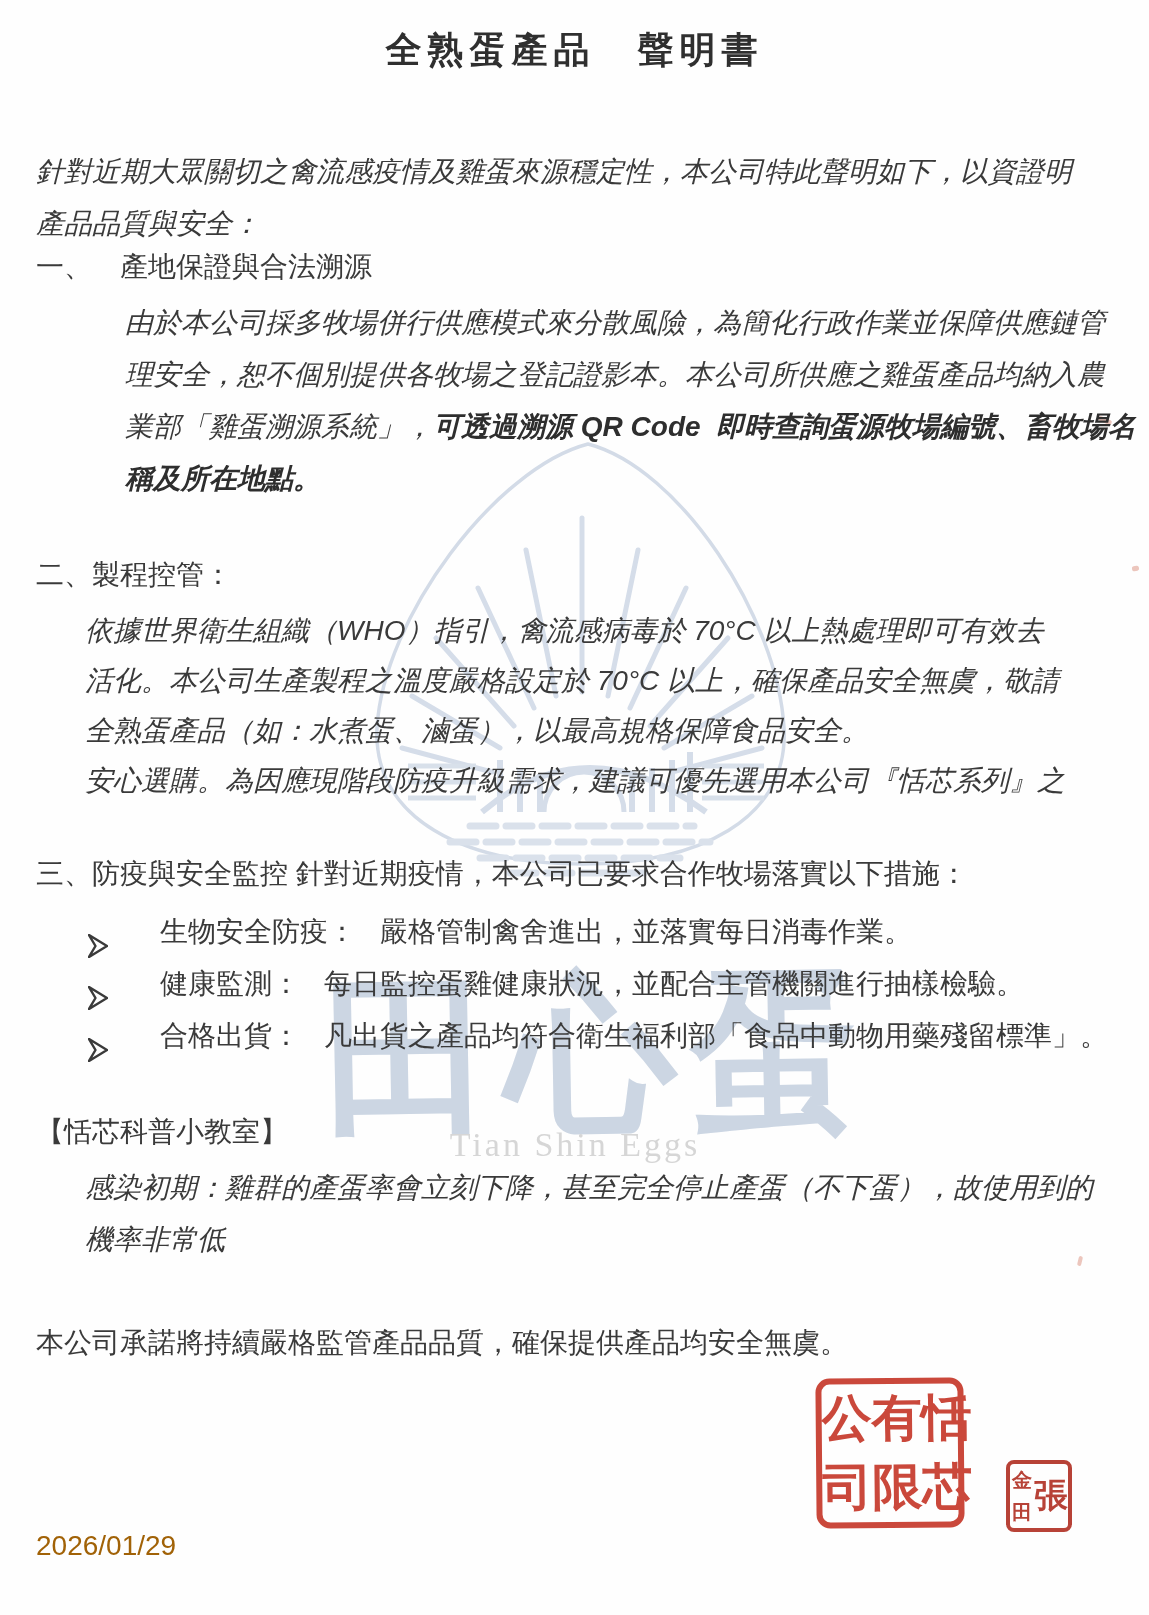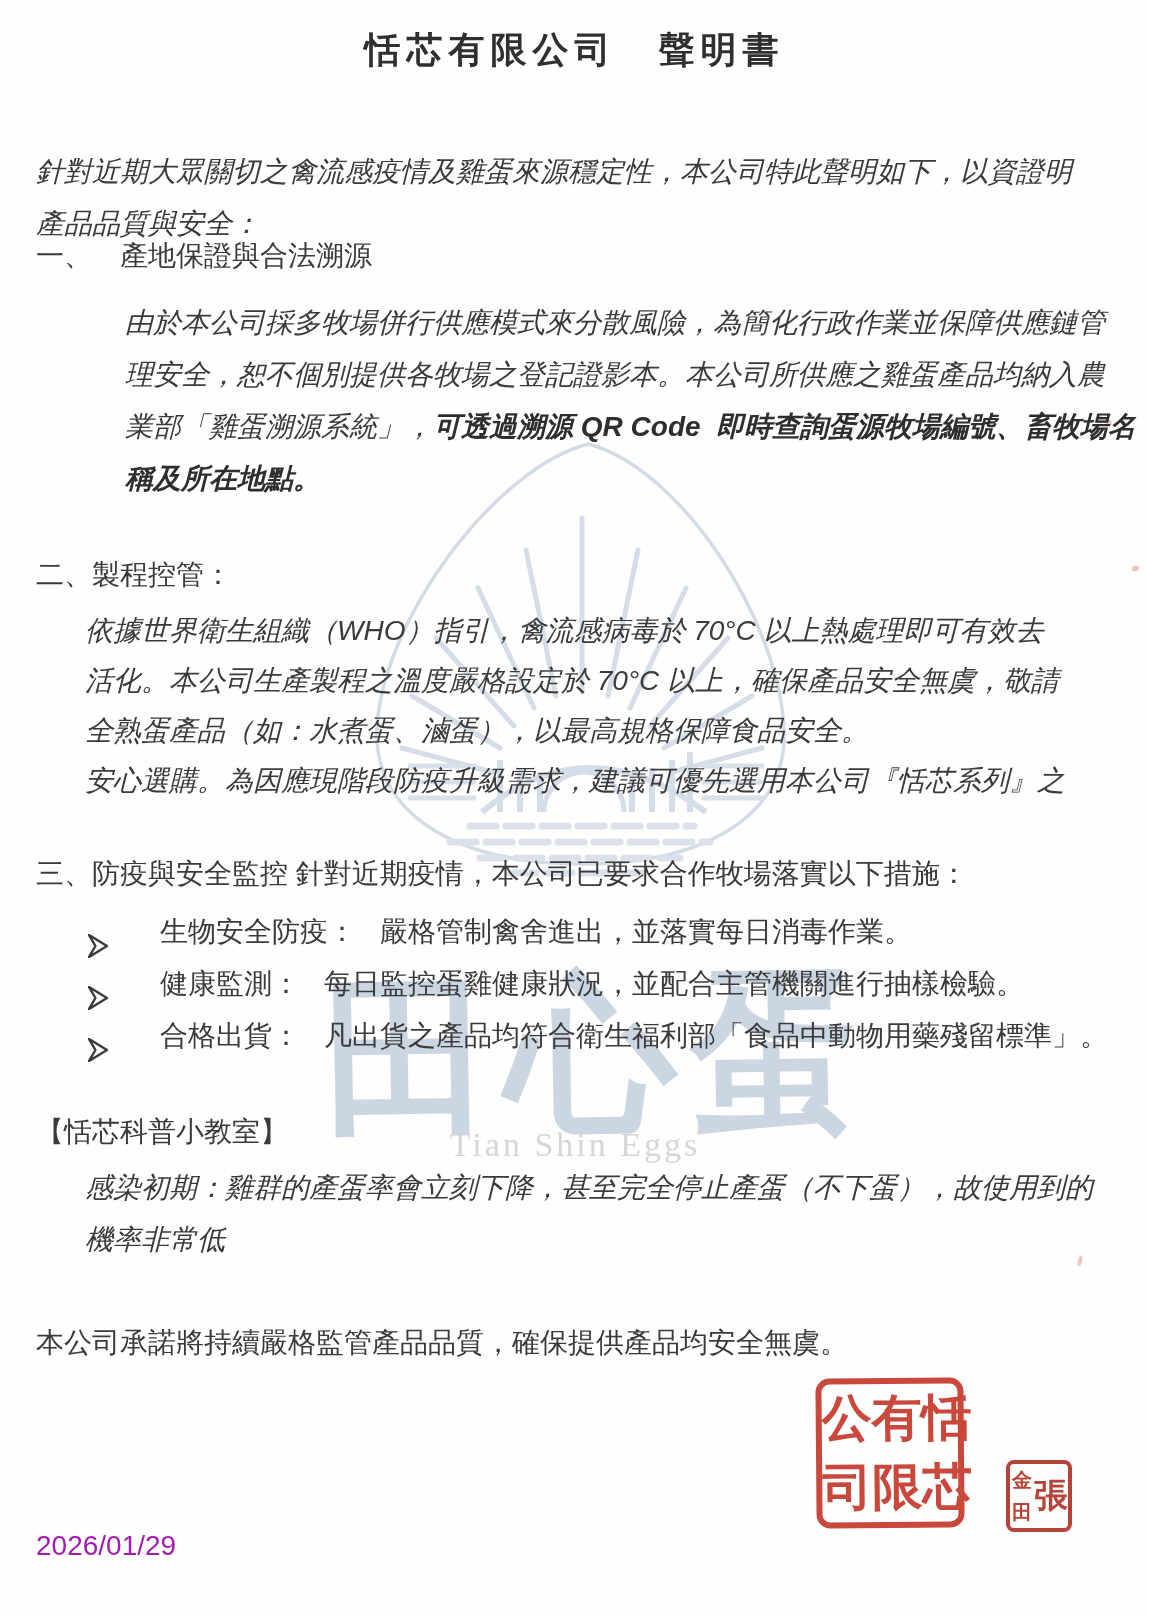--- a/index.html
+++ b/index.html
@@ -47,21 +47,21 @@
     left:1006px;top:1460px;width:58px;height:64px;
     border:4px solid #b23327;border-radius:8px;color:#b23327;
     display:grid;grid-template-columns:1fr 1fr;grid-template-rows:1fr 1fr;
     align-items:center;justify-items:center;
     font-family:"Liberation Serif",serif;font-weight:bold;
     z-index:3;opacity:0.92;
   }
   .sp-left-top{grid-column:1;grid-row:1;font-size:20px;}
   .sp-left-bottom{grid-column:1;grid-row:2;font-size:20px;}
   .sp-right{grid-column:2;grid-row:1 / span 2;font-size:34px;}
-  .date{left:36px;top:1530px;font-size:28px;color:#a21caf;z-index:2;}
+  .date{left:36px;top:1530px;font-size:28px;color:#a16207;z-index:2;}
   .artifact{border-radius:2px;background:#ecc6bd;z-index:1;}
 </style>
 </head>
 <body>
 
 <div id="page">
 
   <svg class="abs wm" style="left:350px;top:430px;" width="460" height="450" viewBox="0 0 460 450">
 
     <path d="M238,14 C330,38 428,188 434,298 C439,390 348,434 232,434
@@ -108,28 +108,28 @@
       <line x1="120" y1="396" x2="344" y2="396"></line>
       <line x1="100" y1="412" x2="360" y2="412"></line>
       <line x1="130" y1="428" x2="330" y2="428"></line>
       <line x1="160" y1="443" x2="300" y2="443"></line>
     </g>
   </svg>
 
   <div class="abs wm-calligraphy">田心蛋</div>
   <div class="abs wm-caption">Tian Shin Eggs</div>
 
-  <div class="abs doc-title">恬芯有限公司　聲明書</div>
+  <div class="abs doc-title">全熟蛋產品　聲明書</div>
 
   <div class="abs bodytext flush" style="top:146px;">
     <div class="line">針對近期大眾關切之禽流感疫情及雞蛋來源穩定性，本公司特此聲明如下，以資證明</div>
     <div class="line">產品品質與安全：</div>
   </div>
 
-  <div class="abs heading flush" style="top:237px;">一、　產地保證與合法溯源</div>
+  <div class="abs heading flush" style="top:248px;">一、　產地保證與合法溯源</div>
   <div class="abs bodytext indent" style="top:297px;margin-left:40px;">
     <div class="line">由於本公司採多牧場併行供應模式來分散風險，為簡化行政作業並保障供應鏈管</div>
     <div class="line">理安全，恕不個別提供各牧場之登記證影本。本公司所供應之雞蛋產品均納入農</div>
     <div class="line"><span>業部「雞蛋溯源系統」，</span><span class="bold">可透過溯源 QR Code  即時查詢蛋源牧場編號、畜牧場名</span></div>
     <div class="line bold">稱及所在地點。</div>
   </div>
 
   <div class="abs heading flush" style="top:556px;">二、製程控管：</div>
   <div class="abs bodytext lh50 indent" style="top:606px;">
     <div class="line">依據世界衛生組織（WHO）指引，禽流感病毒於 70°C 以上熱處理即可有效去</div>

